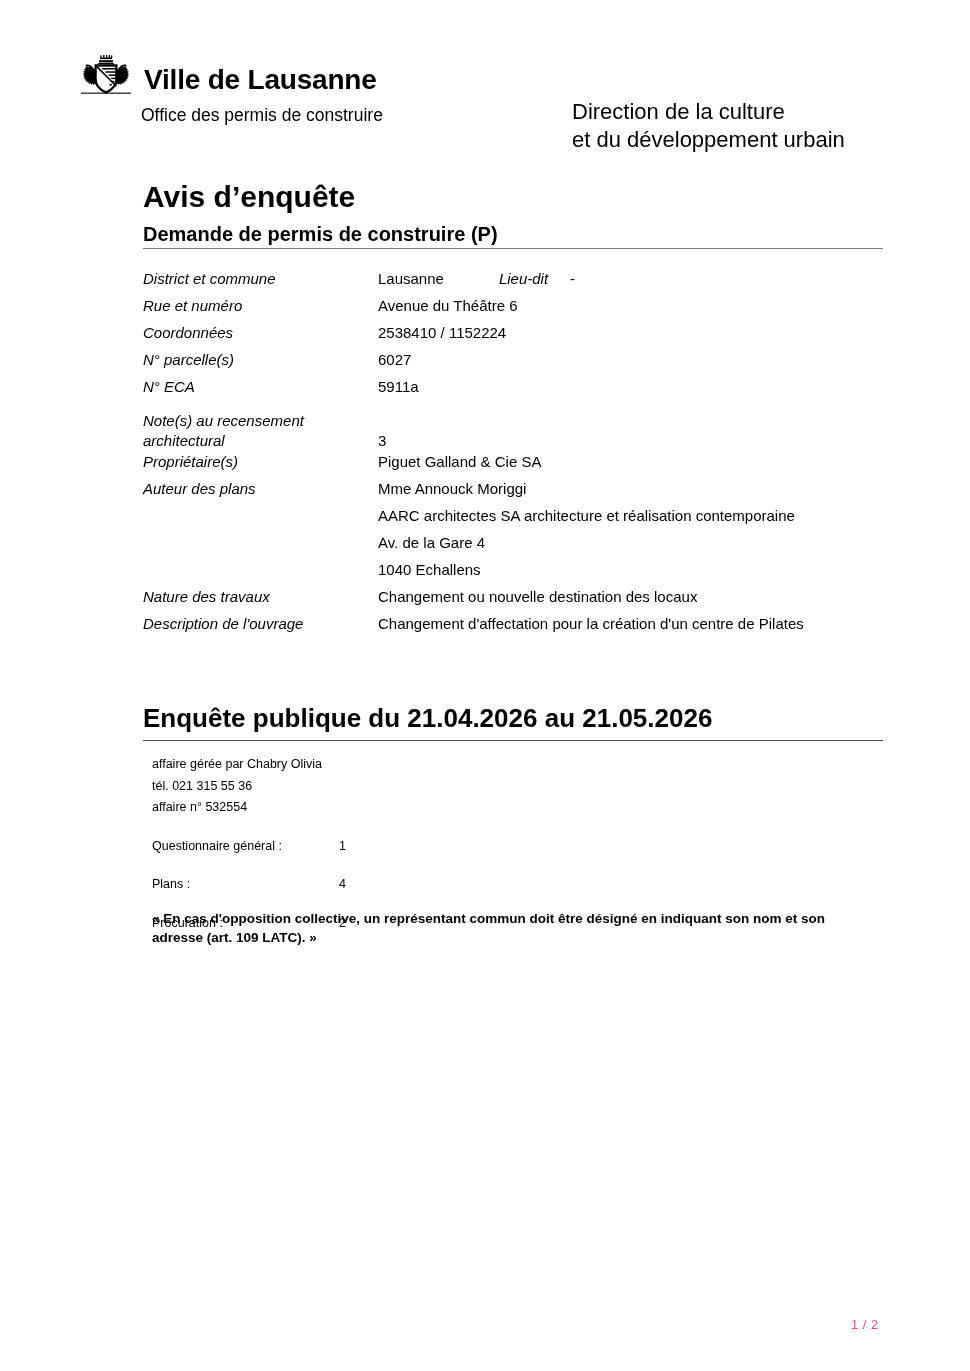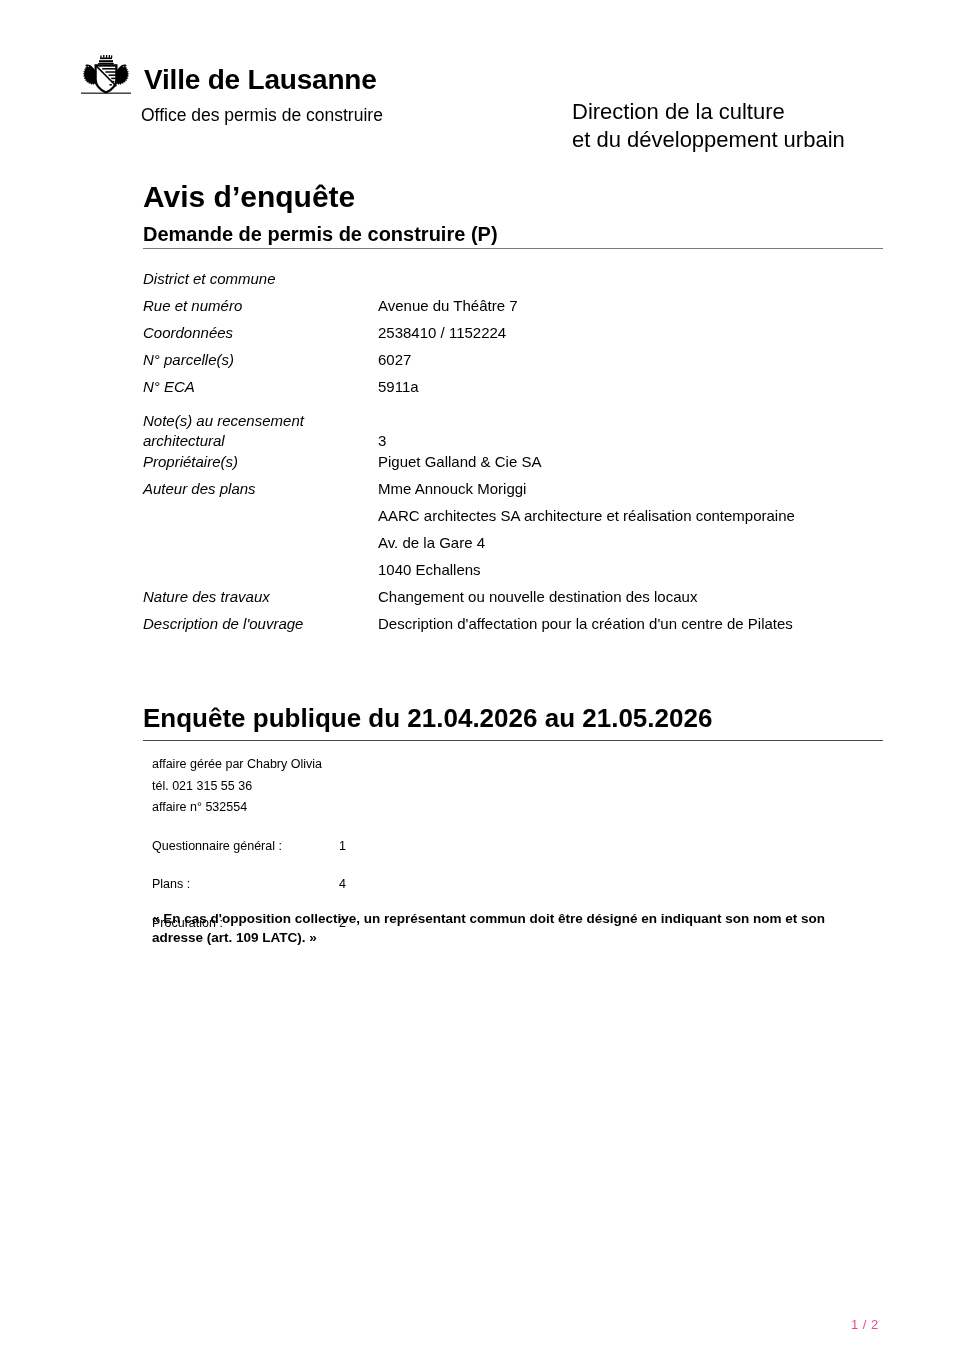--- a/index.html
+++ b/index.html
@@ -268,25 +268,30 @@
   </div>
 
   <h1 class="doc-title">Avis d’enquête</h1>
   <h2 class="doc-subtitle">Demande de permis de construire (P)</h2>
   <div class="rule rule-top"></div>
 
   <div class="fields">
 
     <div class="field-row">
       <div class="field-label">District et commune</div>
+      <div class="field-value">
+        <span class="v-main">Lausanne</span>
+        <span class="lieu-dit-label">Lieu-dit</span>
+        <span class="lieu-dit-value">-</span>
+      </div>
     </div>
 
     <div class="field-row">
       <div class="field-label">Rue et numéro</div>
-      <div class="field-value">Avenue du Théâtre 7</div>
+      <div class="field-value">Avenue du Théâtre 6</div>
     </div>
 
     <div class="field-row">
       <div class="field-label">Coordonnées</div>
       <div class="field-value">2538410 / 1152224</div>
     </div>
 
     <div class="field-row">
       <div class="field-label">N° parcelle(s)</div>
       <div class="field-value">6027</div>
@@ -330,21 +335,21 @@
       <div class="field-value">1040 Echallens</div>
     </div>
 
     <div class="field-row">
       <div class="field-label">Nature des travaux</div>
       <div class="field-value">Changement ou nouvelle destination des locaux</div>
     </div>
 
     <div class="field-row">
       <div class="field-label">Description de l'ouvrage</div>
-      <div class="field-value">Description d'affectation pour la création d'un centre de Pilates</div>
+      <div class="field-value">Changement d'affectation pour la création d'un centre de Pilates</div>
     </div>
 
   </div>
 
   <h2 class="enquete">Enquête publique du 21.04.2026 au 21.05.2026</h2>
   <div class="rule rule-mid"></div>
 
   <div class="meta">
     <div class="meta-line">affaire gérée par Chabry Olivia</div>
     <div class="meta-line">tél. 021 315 55 36</div>

